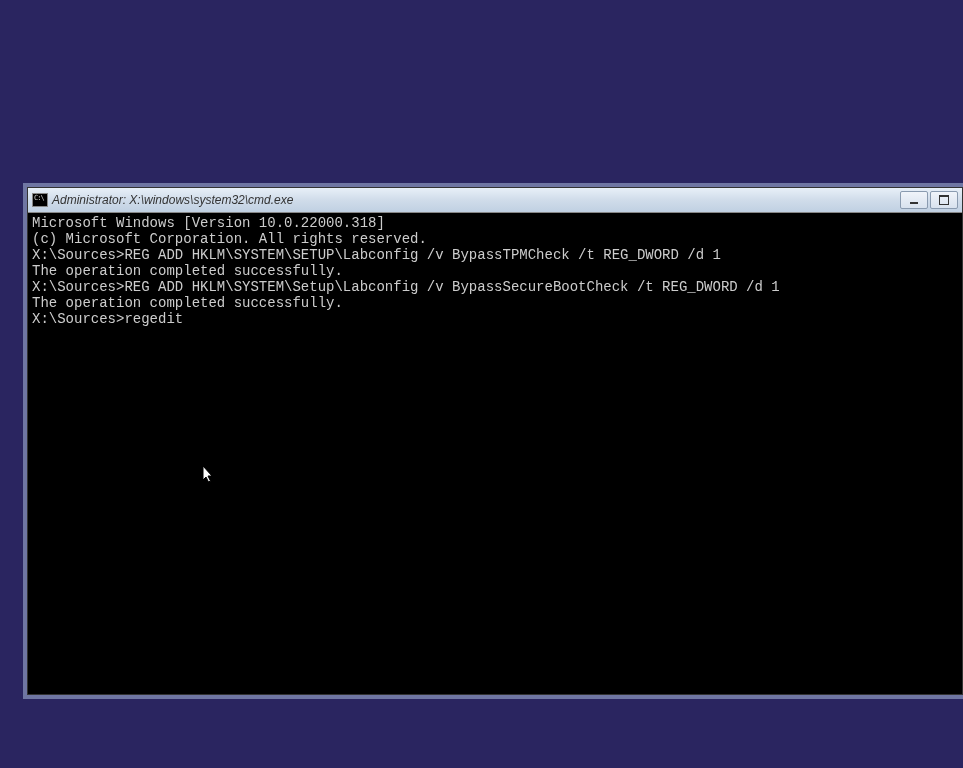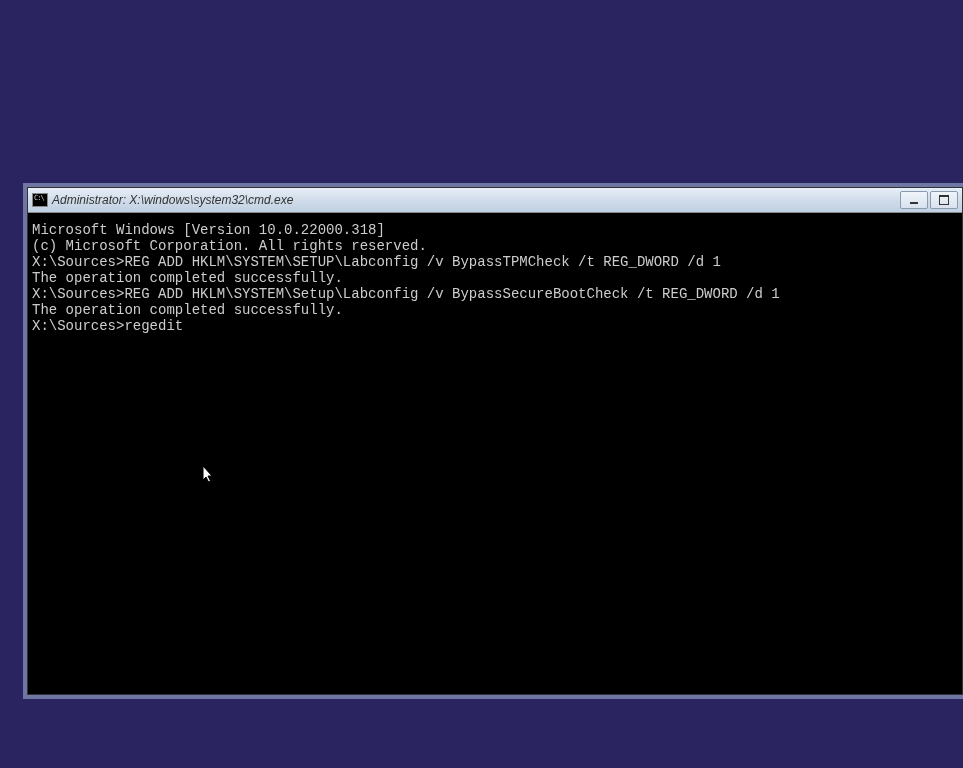--- a/index.html
+++ b/index.html
@@ -85,21 +85,21 @@
     }
     .window-btn.maximize::before {
       content: "";
       width: 8px;
       height: 7px;
       border: 1px solid #333;
       border-top: 2px solid #333;
       display: block;
     }
     .terminal-content {
-      padding: 9px 4px;
+      padding: 2px 4px;
       font-family: 'Consolas', 'Courier New', monospace;
       font-size: 14px;
       color: #ccc;
       line-height: 16px;
       white-space: pre;
       background: #000;
       height: calc(100% - 25px);
       overflow: hidden;
     }
     .terminal-line {

